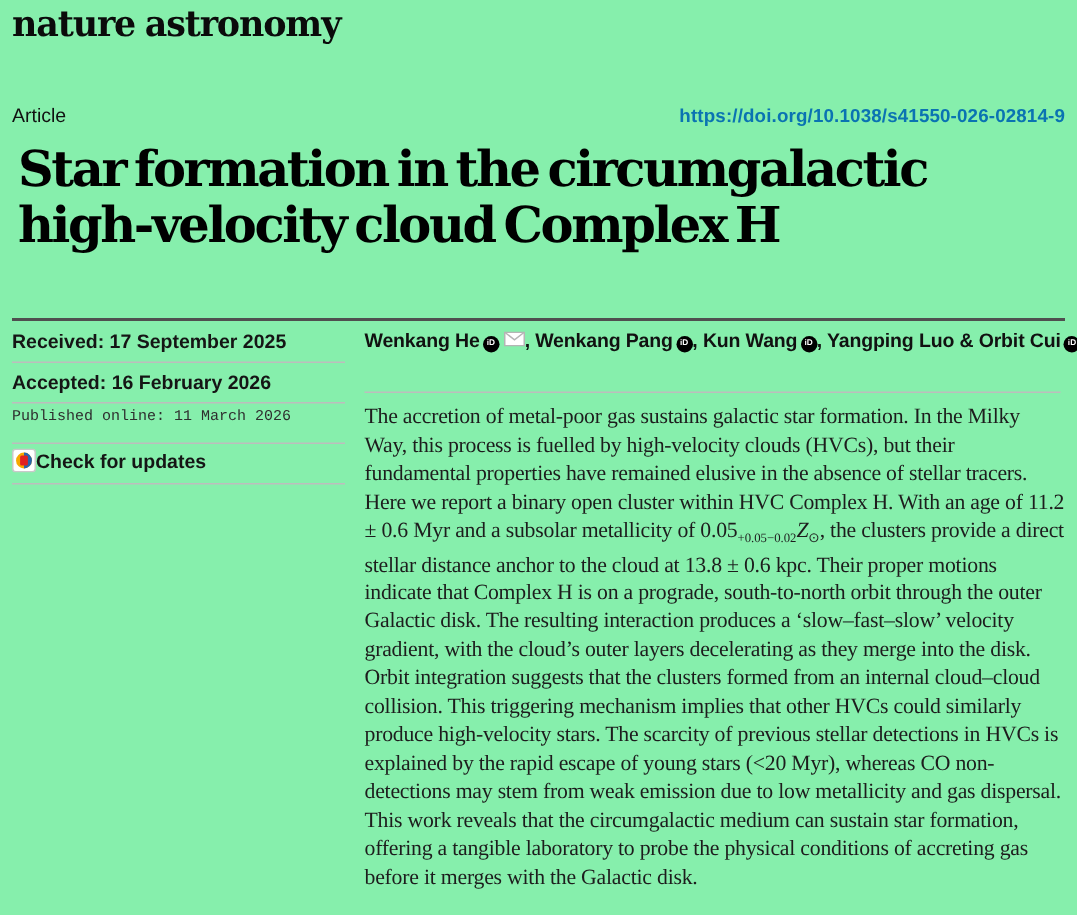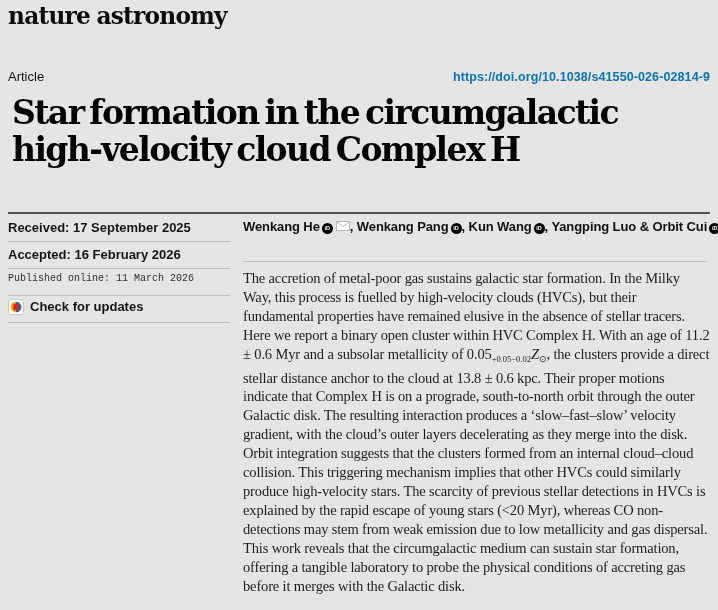--- a/index.html
+++ b/index.html
@@ -1,16 +1,16 @@
 <!DOCTYPE html>
 <html style="--link: #0a73b2;"><head>
 <meta charset="utf-8">
 <style>
   html,body{margin:0;padding:0;background:#fff;}
-  #page{position:relative;width:718px;height:610px;background:#e5e5e5;overflow:hidden;
+  #page{position:relative;width:718px;height:610px;background:#86efac;overflow:hidden;
         font-family:"Liberation Sans",sans-serif;color:#1a1a1a;}
 
   
   .wordmark{position:absolute;left:8px;top:1px;
     font-family:"DejaVu Serif",serif;font-weight:700;font-size:24px;
     letter-spacing:-0.8px;word-spacing:-1px;color:#0b0b0b;
     transform:scaleX(0.97);transform-origin:left top;}
 
   .category{position:absolute;left:8px;top:69px;font-size:13px;font-weight:400;color:#111;}
   .doi{position:absolute;right:8px;top:70px;font-size:12.5px;font-weight:600;
@@ -22,21 +22,21 @@
 
   
   .rule{position:absolute;background:#bdbdbd;height:1px;}
   .rule-top{position:absolute;left:8px;width:702px;top:212px;height:2px;background:#4f4f4f;}
   .rule-left{left:8px;width:222px;}
   .rule-right{left:243px;width:464px;}
 
   
   .meta-row{position:absolute;left:8px;width:222px;font-size:13px;font-weight:700;color:#151515;}
   .meta-serif{font-family:Liberation Mono, monospace;font-weight:400;font-size:10px;color:#2e2e2e;}
-  .check-row{display:flex;gap:6px;cursor:pointer;}
+  .check-row{display:flex;align-items:center;cursor:pointer;}
   .crossmark{flex:0 0 auto;display:block;}
 
   
   .byline{position:absolute;left:243px;top:219px;width:467px;white-space:nowrap;
     font-size:13px;font-weight:700;letter-spacing:-0.1px;color:#111;}
   .author{cursor:pointer;}
   .orcid{display:inline-block;width:11px;height:11px;border-radius:50%;background:#000;
     color:#fff;font-size:5.5px;font-weight:700;text-align:center;line-height:11px;
     vertical-align:1px;margin-left:2px;letter-spacing:0;}
   .mail{display:inline-block;margin-left:3px;vertical-align:0px;}

